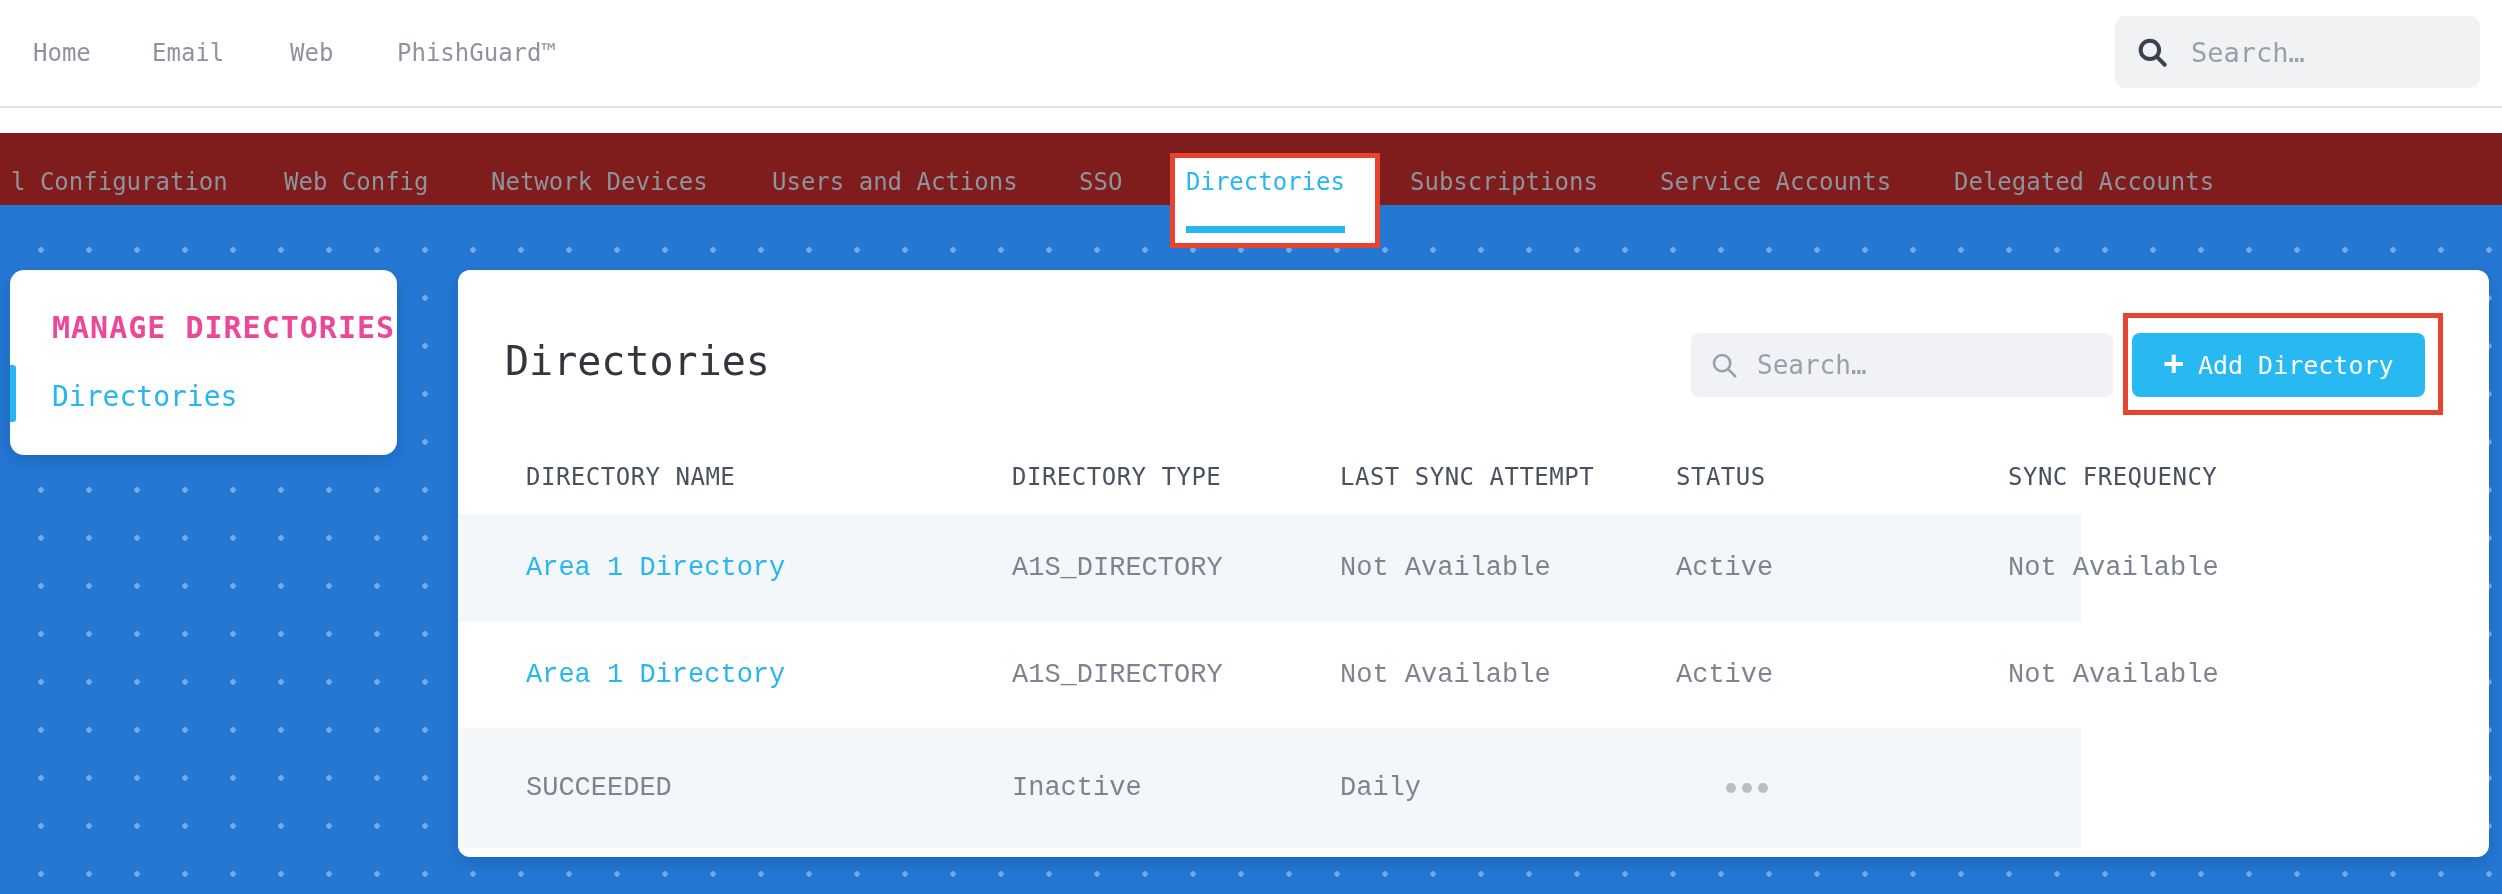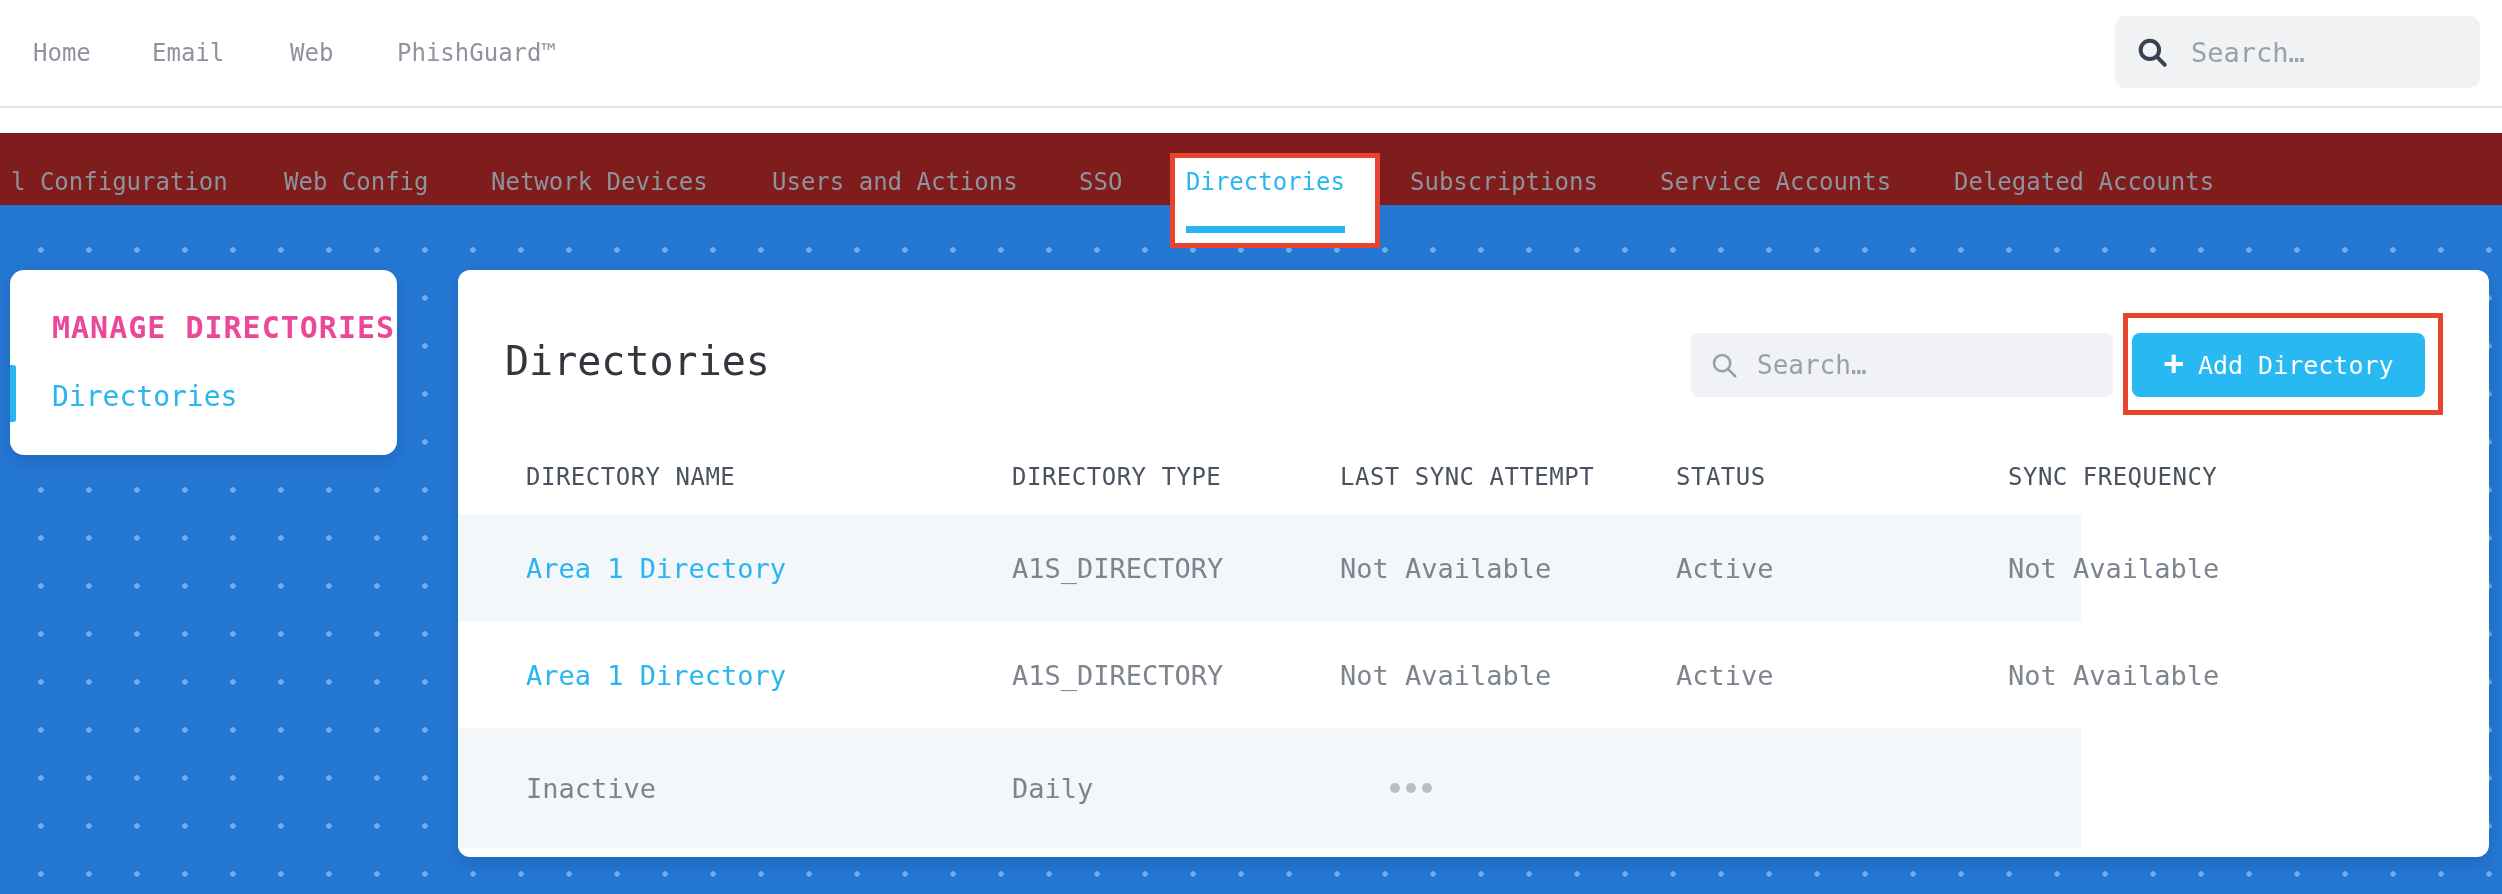--- a/index.html
+++ b/index.html
@@ -45,21 +45,21 @@
   .add-btn { position:absolute; left:1674px; top:63px; width:293px; height:64px; background:#29b9f2; border:none; border-radius:8px; color:#ffffff; font-family:inherit; font-size:25px; display:flex; align-items:center; justify-content:center; gap:14px; cursor:pointer; }
   .add-btn .plus { font-size:34px; font-weight:700; line-height:1; position:relative; top:-2px; }
   .btn-annotation { position:absolute; left:1665px; top:43px; width:320px; height:102px; border:5px solid #e8432e; z-index:4; pointer-events:none; }
 
   
   .tbl-row { position:absolute; left:0; width:1623px; display:grid; grid-template-columns:486px 328px 336px 332px 300px 1fr; align-items:center; padding-left:68px; }
   .tbl-head { top:170px; height:74px; font-size:24px; font-weight:500; color:#4a5160; letter-spacing:0.5px; }
   .row-1 { top:244px; height:108px; background:#f3f7fa; }
   .row-2 { top:352px; height:106px; background:#ffffff; }
   .row-3 { top:458px; height:120px; background:#f3f7fa; }
-  .cell { font-size:27px; color:#7d848f; white-space:nowrap; }
+  .cell { font-size:27px; color:#7d848f; white-space:nowrap;font-family:Liberation Mono, monospace; }
   .cell.link { color:#29b5f0; cursor:pointer; }
   .menu-cell { display:flex; align-items:center; padding-left:50px; }
   .ellipsis { display:flex; gap:6px; cursor:pointer; }
   .ellipsis i { width:10px; height:10px; border-radius:50%; background:#b9bec6; display:block; }
 </style>
 </head>
 <body>
 
 <div class="screen">
 
@@ -158,20 +158,21 @@
       <div class="tbl-row row-2">
         <div class="cell link">Area 1 Directory</div>
         <div class="cell">A1S_DIRECTORY</div>
         <div class="cell">Not Available</div>
         <div class="cell">Active</div>
         <div class="cell">Not Available</div>
         <div></div>
       </div>
 
       <div class="tbl-row row-3">
+        <div class="cell">SUCCEEDED</div>
         <div class="cell">Inactive</div>
         <div class="cell">Daily</div>
         <div class="menu-cell">
           <div class="ellipsis">
               <i></i>
               <i></i>
               <i></i>
             </div>
         </div>
       </div>

